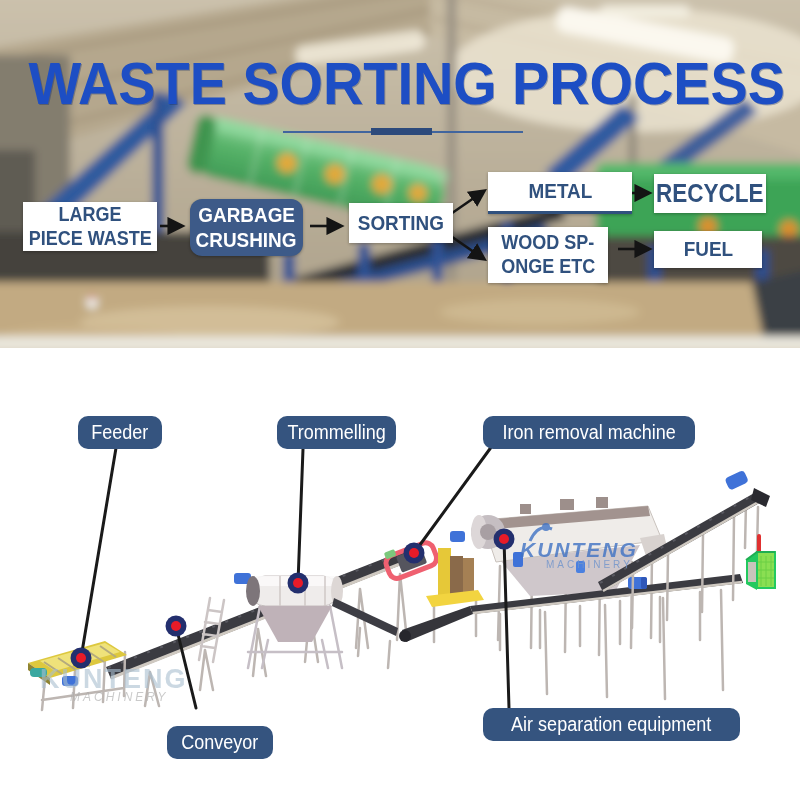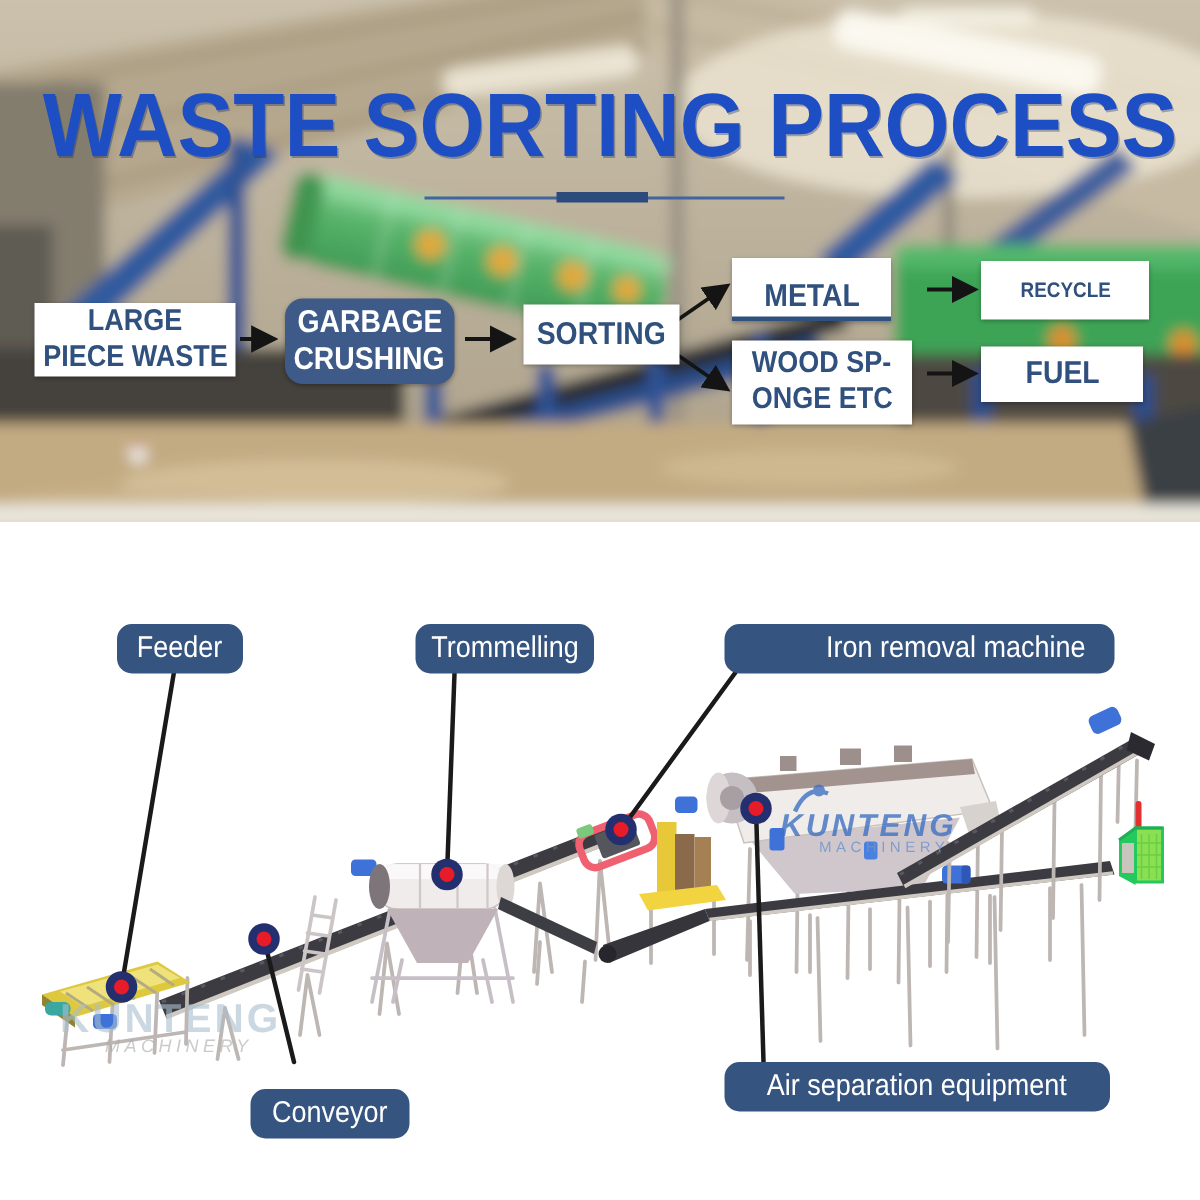--- a/index.html
+++ b/index.html
@@ -15,33 +15,33 @@
   .sep-thin{position:absolute;left:283px;top:131px;width:240px;height:2px;background:#41659e;}
   .sep-thick{position:absolute;left:371px;top:128px;width:61px;height:7px;background:#2c4a7c;}
   .flow-arrows{position:absolute;left:0;top:0;width:800px;height:348px;pointer-events:none;}
   .fbox{position:absolute;display:flex;flex-direction:column;align-items:center;justify-content:center;
         background:#ffffff;color:#30517e;font-weight:700;line-height:1.18;
         box-shadow:0 1px 3px rgba(0,0,0,.30);}
   .fbox span{display:block;transform:scaleX(.9);white-space:nowrap;}
   .fb-large  {left:23px; top:202px;width:134px;height:49px;font-size:20px;}
   .fb-garbage{left:190px;top:199px;width:113px;height:57px;font-size:21px;background:#3d5a88;color:#ffffff;border-radius:12px;}
   .fb-sorting{left:349px;top:203px;width:104px; height:40px;font-size:21px;}
-  .fb-metal  {left:488px;top:172px;width:106px;height:39px;font-size:21px;border-bottom:3px solid #30517e;justify-content:flex-end;}
+  .fb-metal  {left:488px;top:172px;width:144px;height:39px;font-size:21px;border-bottom:3px solid #30517e;}
   .fb-wood   {left:488px;top:227px;width:120px;height:56px;font-size:20px;}
-  .fb-recycle{left:654px;top:174px;width:112px;height:39px;font-size:14px;}
+  .fb-recycle{left:654px;top:174px;width:112px;height:39px;font-size:25px;}
   .fb-fuel   {left:654px;top:231px;width:108px;height:37px;font-size:21px;}
   
   .diagram{position:absolute;left:0;top:348px;width:800px;height:452px;background:#ffffff;}
   .machinery{position:absolute;left:0;top:0;width:800px;height:452px;}
   .pill{position:absolute;display:flex;align-items:center;justify-content:center;
         background:#35547f;color:#ffffff;font-weight:400;font-size:20px;border-radius:10px;height:33px;}
   .pill span{display:block;transform:scaleX(.9);white-space:nowrap;}
   .pl-feeder {left:78px; top:416px;width:84px;}
   .pl-trommel{left:277px;top:416px;width:119px;align-items:center;}
-  .pl-iron   {left:483px;top:416px;width:212px;padding-left:48px;}
+  .pl-iron   {left:483px;top:416px;width:212px;}
   .pl-convey {left:167px;top:726px;width:106px;align-items:center;}
   .pl-air    {left:483px;top:708px;width:257px;} 
 </style>
 </head>
 <body>
 
 <div class="page">
 
   <section class="photo">
     <svg class="photo-bg" viewBox="0 0 800 348" preserveAspectRatio="none">

